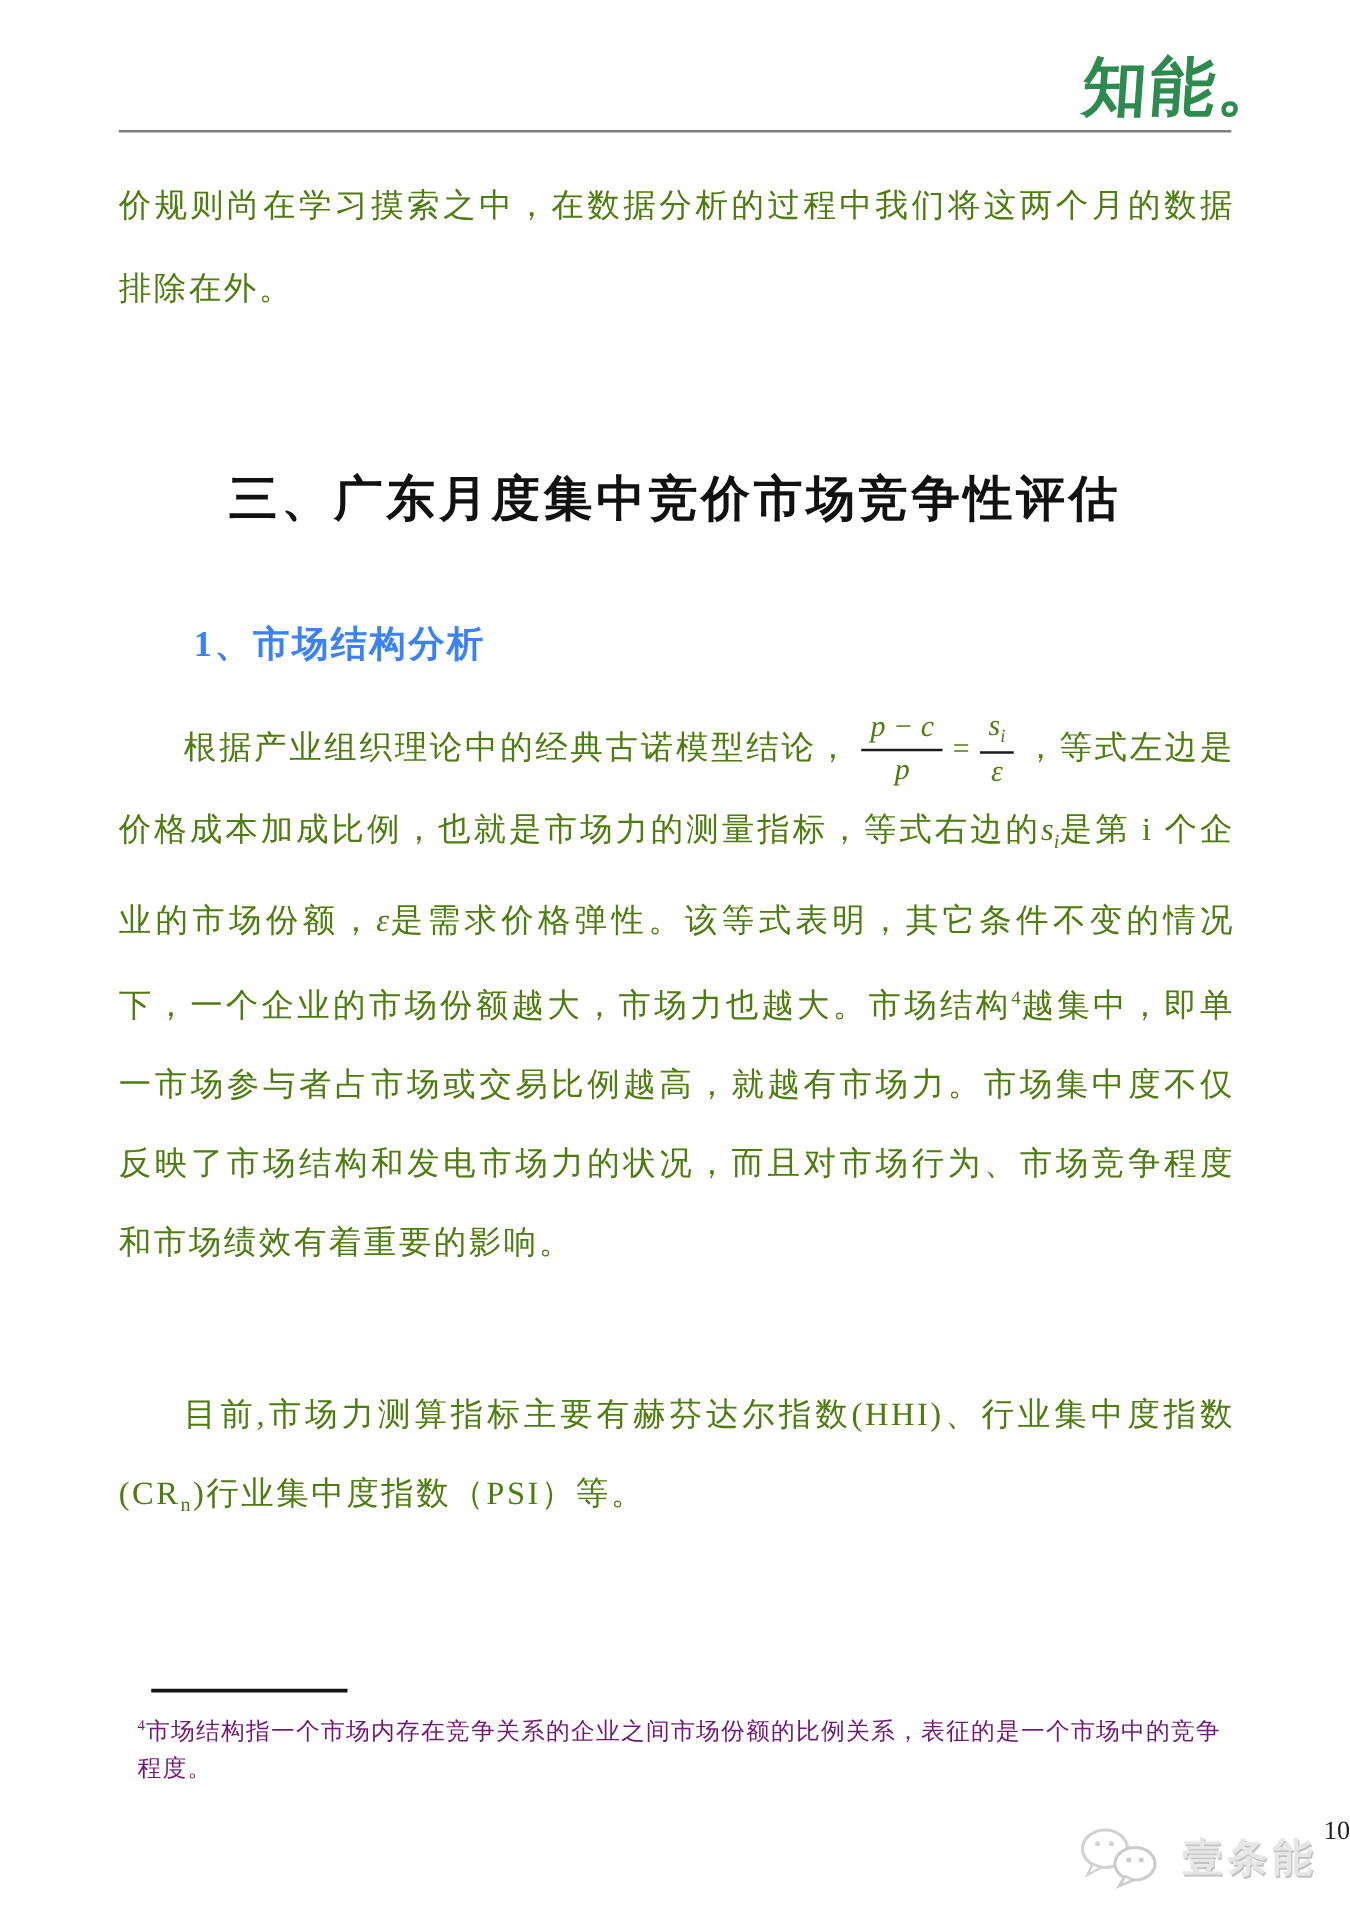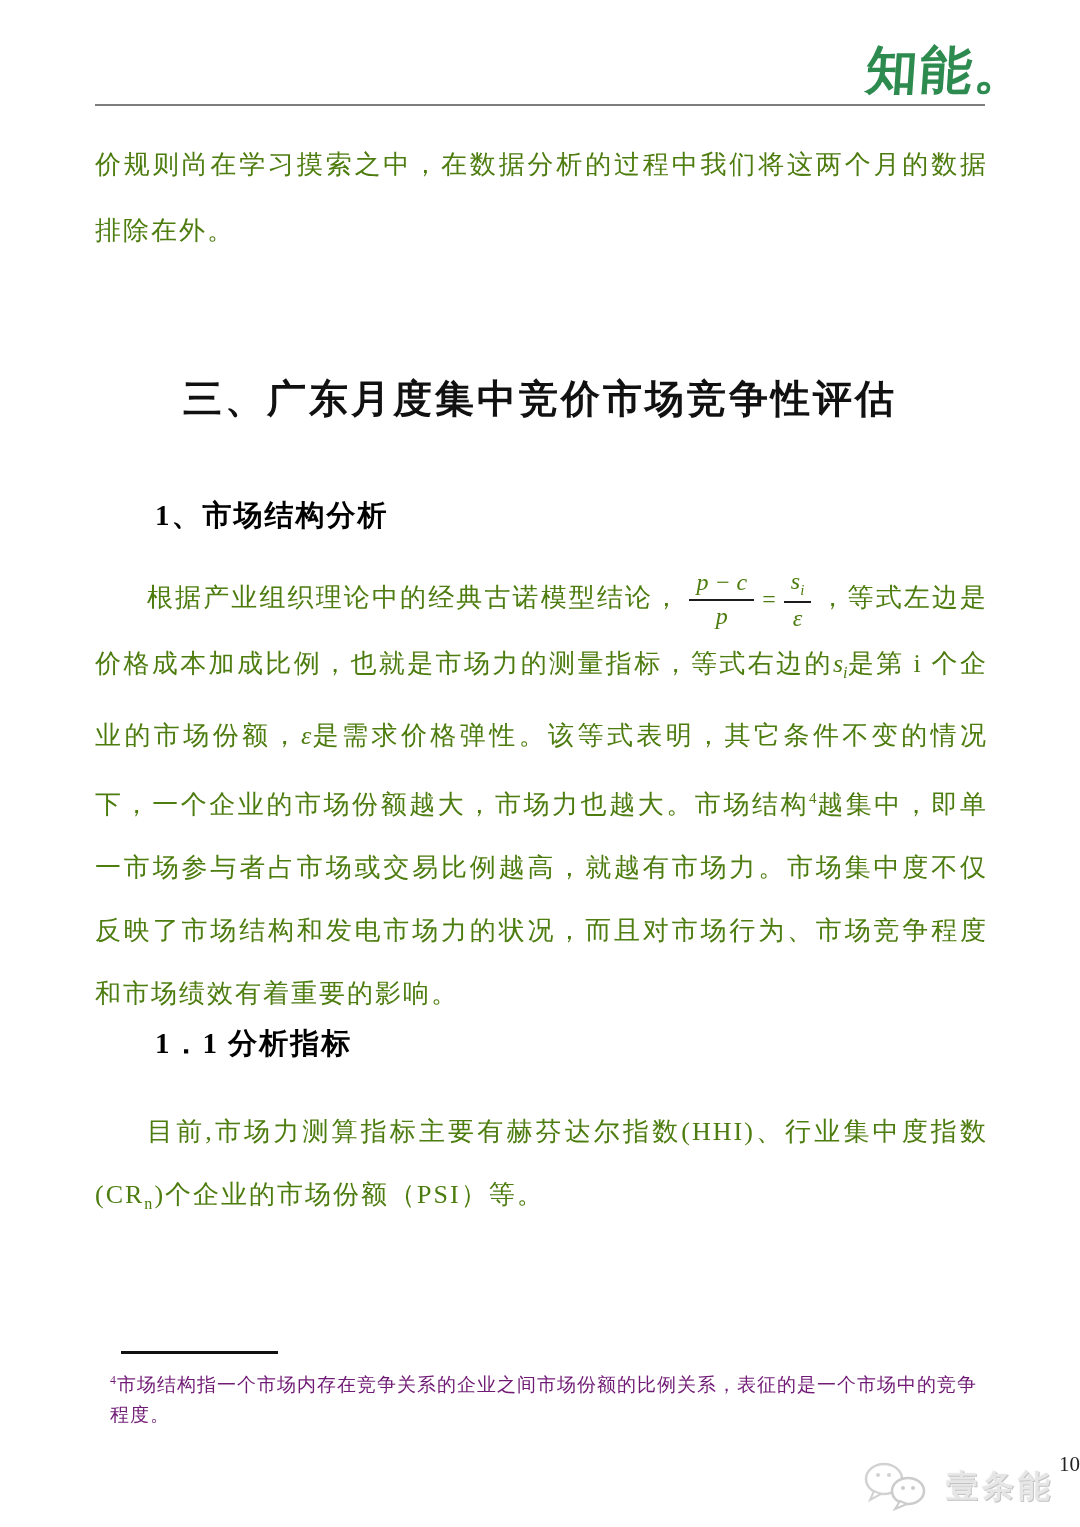--- a/index.html
+++ b/index.html
@@ -61,21 +61,21 @@
     letter-spacing: 3px;
     color: #111;
   }
 
   .section-heading {
     position: absolute;
     left: 155px;
     font-size: 29px;
     font-weight: bold;
     letter-spacing: 2px;
-    color: #000000;
+    color: #3b82f6;
   }
   .h-structure { top: 496px; }
   .h-indicator { top: 1024px; }
 
   .para-analysis { top: 566px; text-indent: 2em; }
   .para-indicator { top: 1100px; text-indent: 2em; }
 
   
   .formula {
     display: inline-block;
@@ -153,23 +153,22 @@
   <div class="header-rule"></div>
 
   <p class="body-text intro">价规则尚在学习摸索之中，在数据分析的过程中我们将这两个月的数据排除在外。</p>
 
   <h1 class="main-heading">三、广东月度集中竞价市场竞争性评估</h1>
 
   <h2 class="section-heading h-structure">1、市场结构分析</h2>
 
   <p class="body-text para-analysis"><span>根据产业组织理论中的经典古诺模型结论，</span><span class="formula"><span class="frac"><span class="num">p − c</span><span class="den">p</span></span><span class="eq">=</span><span class="frac"><span class="num"><span>s</span><sub>i</sub></span><span class="den">ε</span></span></span><span>，等式左边是价格成本加成比例，也就是市场力的测量指标，等式右边的</span><span class="var">s</span><sub class="var">i</sub><span>是第 i 个企业的市场份额，</span><span class="var">ε</span><span>是需求价格弹性。该等式表明，其它条件不变的情况下，一个企业的市场份额越大，市场力也越大。市场结构</span><sup class="fn-ref">4</sup><span>越集中，即单一市场参与者占市场或交易比例越高，就越有市场力。市场集中度不仅反映了市场结构和发电市场力的状况，而且对市场行为、市场竞争程度和市场绩效有着重要的影响。</span></p>
 
-  <h2 class="section-heading h-indicator">1．1 分析指标</h2>
 
-  <p class="body-text para-indicator"><span>目前,市场力测算指标主要有赫芬达尔指数(HHI)、行业集中度指数(CR</span><sub>n</sub><span>)个企业的市场份额（PSI）等。</span></p>
+  <p class="body-text para-indicator"><span>目前,市场力测算指标主要有赫芬达尔指数(HHI)、行业集中度指数(CR</span><sub>n</sub><span>)行业集中度指数（PSI）等。</span></p>
 
   <div class="footnote-rule"></div>
   <p class="footnote"><sup>4</sup><span>市场结构指一个市场内存在竞争关系的企业之间市场份额的比例关系，表征的是一个市场中的竞争程度。</span></p>
 
   <div class="page-number">10</div>
 
   <div class="watermark">
     <span class="wechat-icon">
       <svg width="74" height="54" viewBox="0 0 74 54" fill="none" xmlns="http://www.w3.org/2000/svg">
         <ellipse cx="22" cy="19" rx="18" ry="15" stroke="#d2d2d2" stroke-width="2.5" fill="#ffffff"></ellipse>

